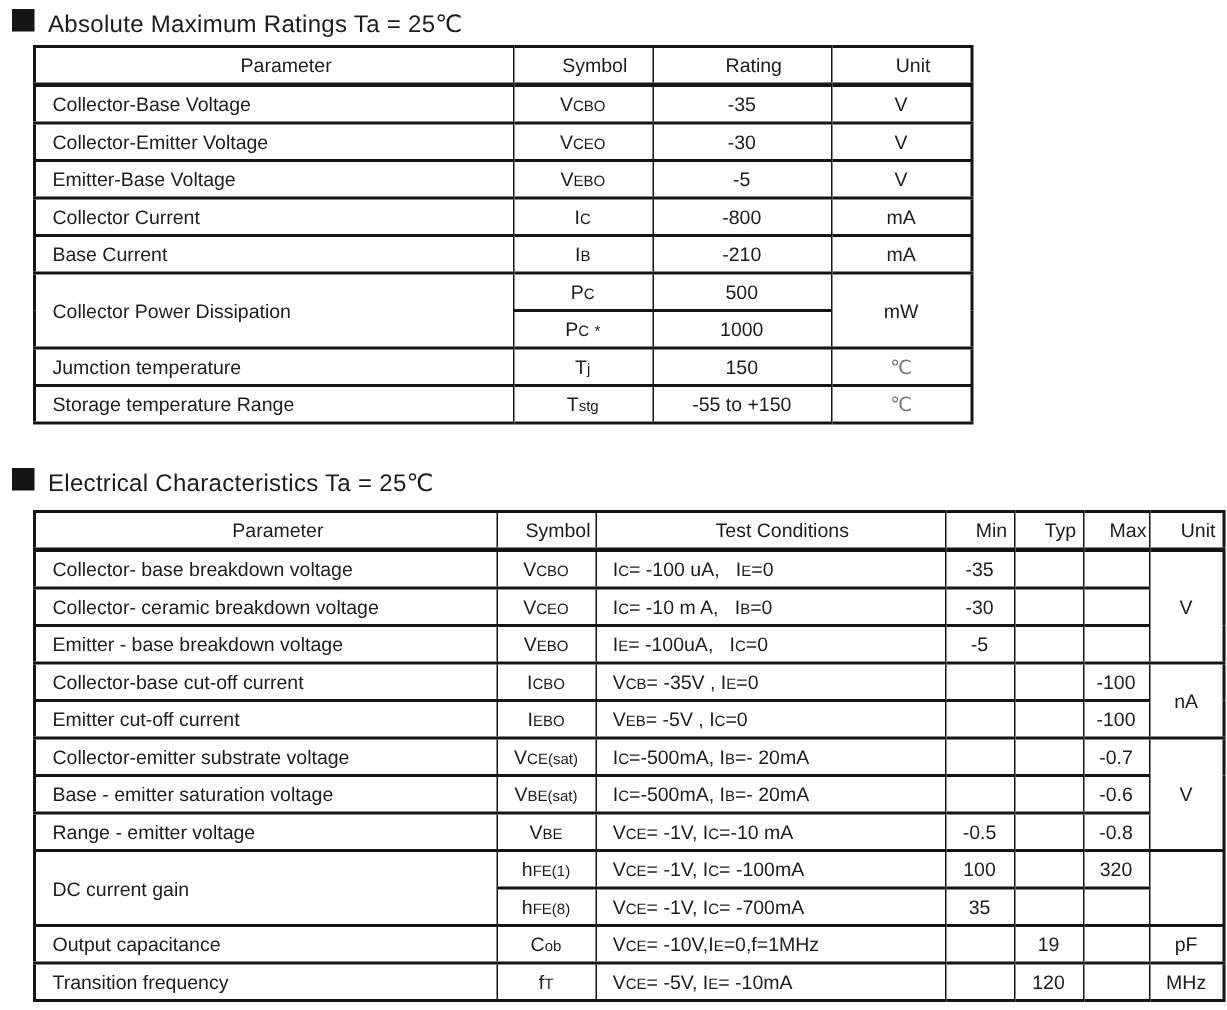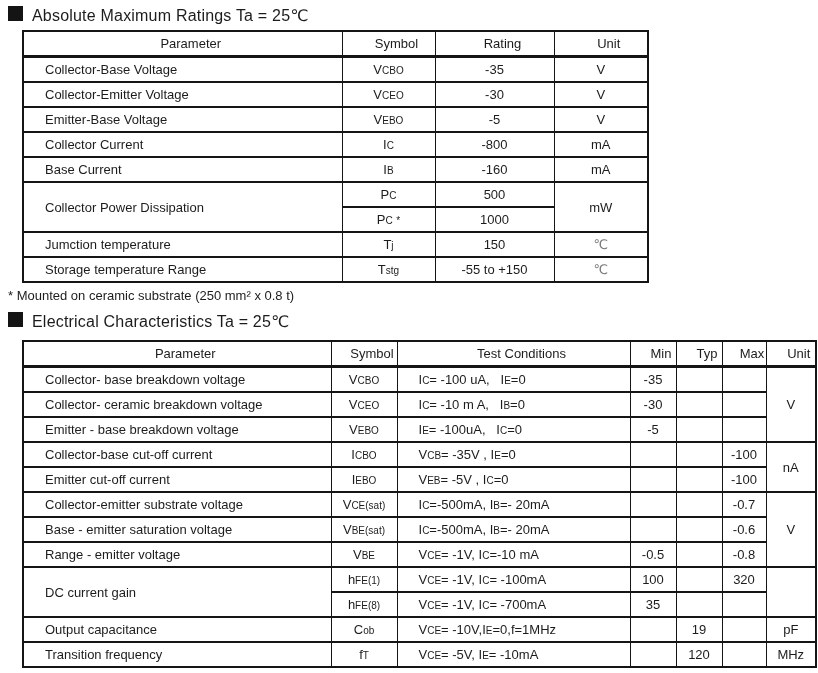--- a/index.html
+++ b/index.html
@@ -16,21 +16,21 @@
   #table1{left:22px;top:30px;width:627px;}
   #table2{left:22px;top:340px;width:795px;}
   th,td{border-left:1px solid #151515;border-right:1px solid #151515;
         border-top:2px solid #151515;border-bottom:2px solid #151515;
         font-size:13px;font-weight:400;text-align:center;vertical-align:middle;
         padding:0;white-space:pre;overflow:hidden;color:#1c1c1c;}
   #table1 th,#table1 td{height:23px;}
   #table2 th,#table2 td{height:23px;}
   thead th{border-bottom:3px solid #151515;padding-left:16px;}
   tr.grp > td{border-bottom:1px solid #14532d;}
-  td.left{text-align:left;padding-left:21px;}
+  td.left{text-align:left;padding-left:11px;}
   .sm{font-size:10px;}
   .gray{color:#777777;}
 </style>
 </head>
 <body>
 
 <div class="page">
 
   <div class="sec-title" id="title1">
     <span class="bullet"></span>
@@ -73,21 +73,21 @@
         </tr>
         <tr>
           <td class="left">Collector Current</td>
           <td>I<span class="sm">C</span></td>
           <td>-800</td>
           <td>mA</td>
         </tr>
         <tr class="grp">
           <td class="left">Base Current</td>
           <td>I<span class="sm">B</span></td>
-          <td>-160</td>
+          <td>-210</td>
           <td>mA</td>
         </tr>
         <tr>
           <td rowspan="2" class="left">Collector Power Dissipation</td>
           <td>P<span class="sm">C</span></td>
           <td>500</td>
           <td rowspan="2">mW</td>
         </tr>
         <tr class="grp">
           <td>P<span class="sm">C</span> <span class="sm">*</span></td>
@@ -101,21 +101,20 @@
         </tr>
         <tr>
           <td class="left">Storage temperature Range</td>
           <td>T<span class="sm">stg</span></td>
           <td>-55 to +150</td>
           <td class="gray">℃</td>
         </tr>
       </tbody>
     </table>
 
-  <div class="footnote">* Mounted on ceramic substrate (250 mm² x 0.8 t)</div>
 
   <div class="sec-title" id="title2">
     <span class="bullet"></span>
     <span>Electrical Characteristics Ta = 25℃</span>
   </div>
 
   <table id="table2">
     <colgroup>
       <col style="width:308px">
         <col style="width:66px">

